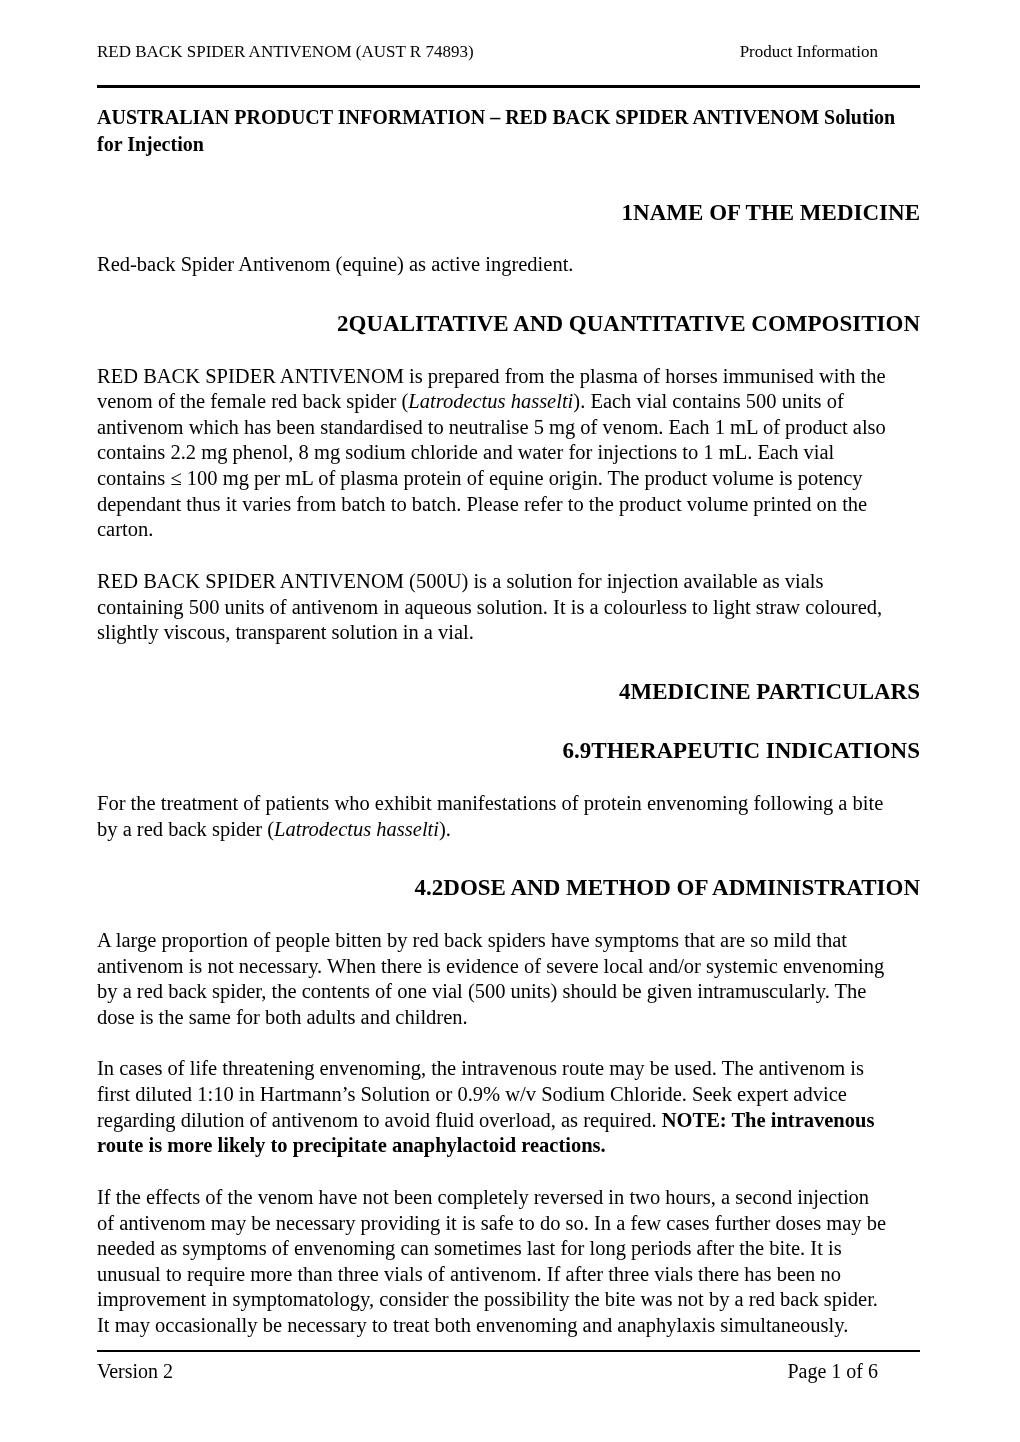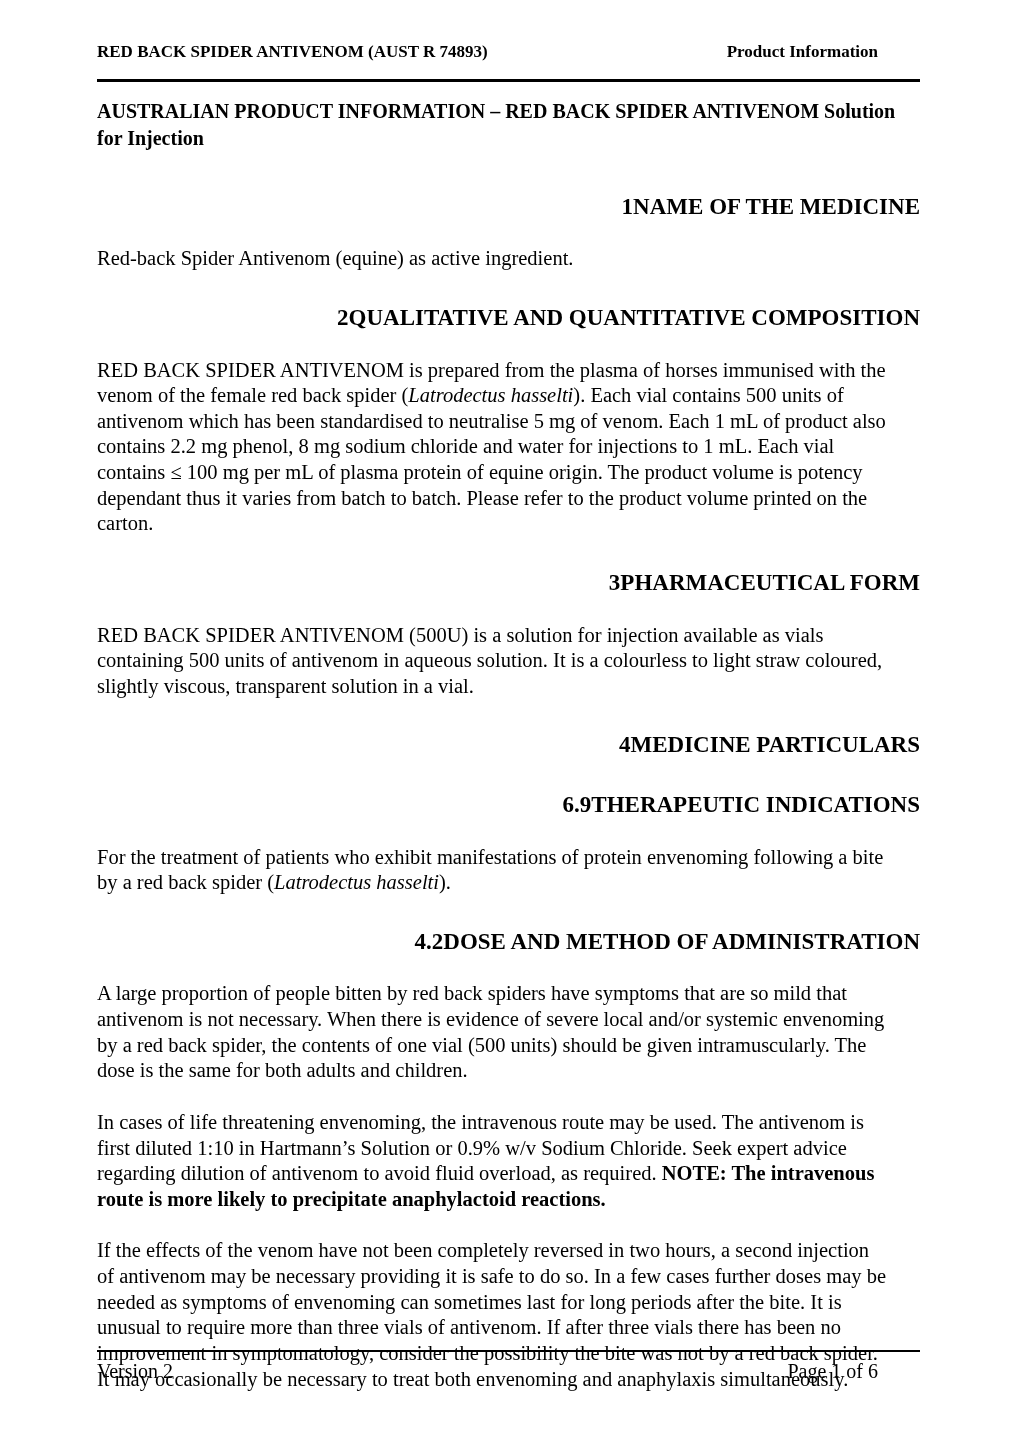--- a/index.html
+++ b/index.html
@@ -16,23 +16,23 @@
     color: #000000;
     font-family: "Liberation Serif", "DejaVu Serif", serif;
     padding: 42px 100px 0 97px;
     overflow: hidden;
   }
   .running-header {
     display: flex;
     justify-content: space-between;
     align-items: baseline;
     font-size: 17px;
-    font-weight: bold;
+    font-weight: normal;
     border-bottom: 3px solid #000;
-    padding-bottom: 17px;
+    padding-bottom: 23px;
   }
   .running-header .hdr-right {
     margin-right: 42px;
   }
   .doc-title {
     font-size: 20px;
     font-weight: bold;
     line-height: 1.37;
     margin: 16px 0 0 0;
     max-width: 812px;
@@ -94,21 +94,20 @@
   <h1 class="doc-title">AUSTRALIAN PRODUCT INFORMATION – RED BACK SPIDER ANTIVENOM Solution for Injection</h1>
 
   <h2 class="sec-heading first"><span class="sec-num">1</span><span>NAME OF THE MEDICINE</span></h2>
 
   <p class="body-para">Red-back Spider Antivenom (equine) as active ingredient.</p>
 
   <h2 class="sec-heading"><span class="sec-num">2</span><span>QUALITATIVE AND QUANTITATIVE COMPOSITION</span></h2>
 
   <p class="body-para"><span>RED BACK SPIDER ANTIVENOM is prepared from the plasma of horses immunised with the venom of the female red back spider (</span><em>Latrodectus hasselti</em><span>).  Each vial contains 500 units of antivenom which has been standardised to neutralise 5 mg of venom. Each 1 mL of product also contains 2.2 mg phenol, 8 mg sodium chloride and water for injections to 1 mL. Each vial contains ≤ 100 mg per mL of plasma protein of equine origin. The product volume is potency dependant thus it varies from batch to batch. Please refer to the product volume printed on the carton.</span></p>
 
-  <h2 class="sec-heading"><span class="sec-num">3</span><span>PHARMACEUTICAL FORM</span></h2>
 
   <p class="body-para">RED BACK SPIDER ANTIVENOM (500U) is a solution for injection available as vials containing 500 units of antivenom in aqueous solution. It is a colourless to light straw coloured, slightly viscous, transparent solution in a vial.</p>
 
   <h2 class="sec-heading"><span class="sec-num">4</span><span>MEDICINE PARTICULARS</span></h2>
 
   <h2 class="sec-heading"><span class="sec-num sub">6.9</span><span>THERAPEUTIC INDICATIONS</span></h2>
 
   <p class="body-para"><span>For the treatment of patients who exhibit manifestations of protein envenoming following a bite by a red back spider (</span><em>Latrodectus hasselti</em><span>).</span></p>
 
   <h2 class="sec-heading"><span class="sec-num sub">4.2</span><span>DOSE AND METHOD OF ADMINISTRATION</span></h2>

